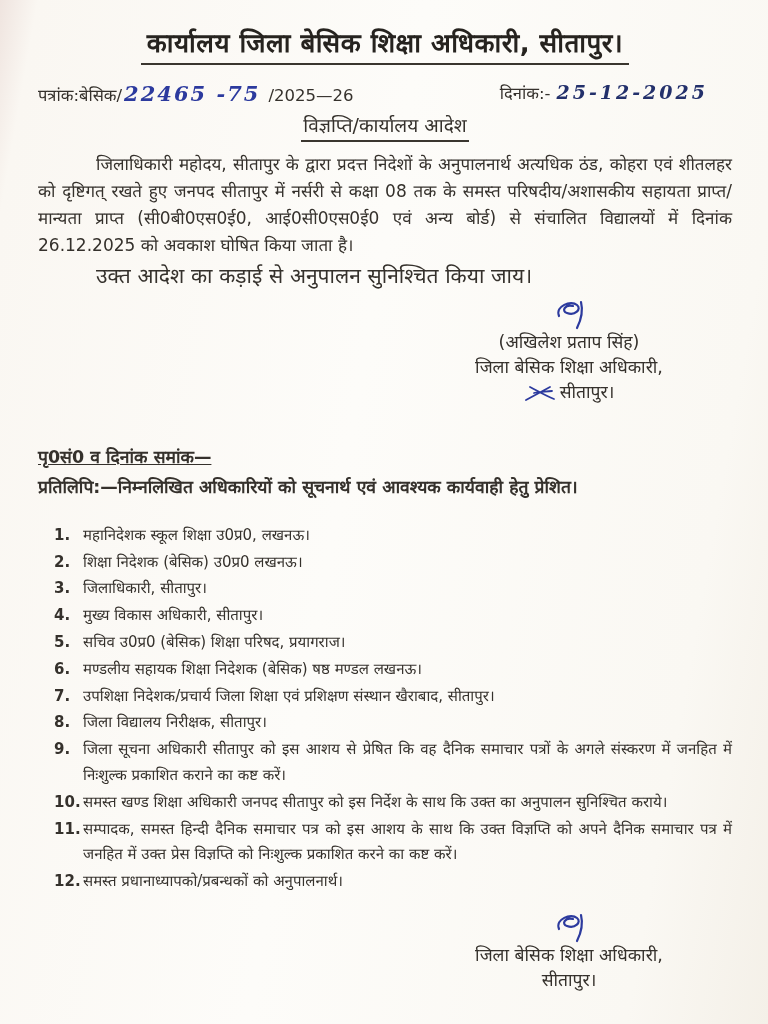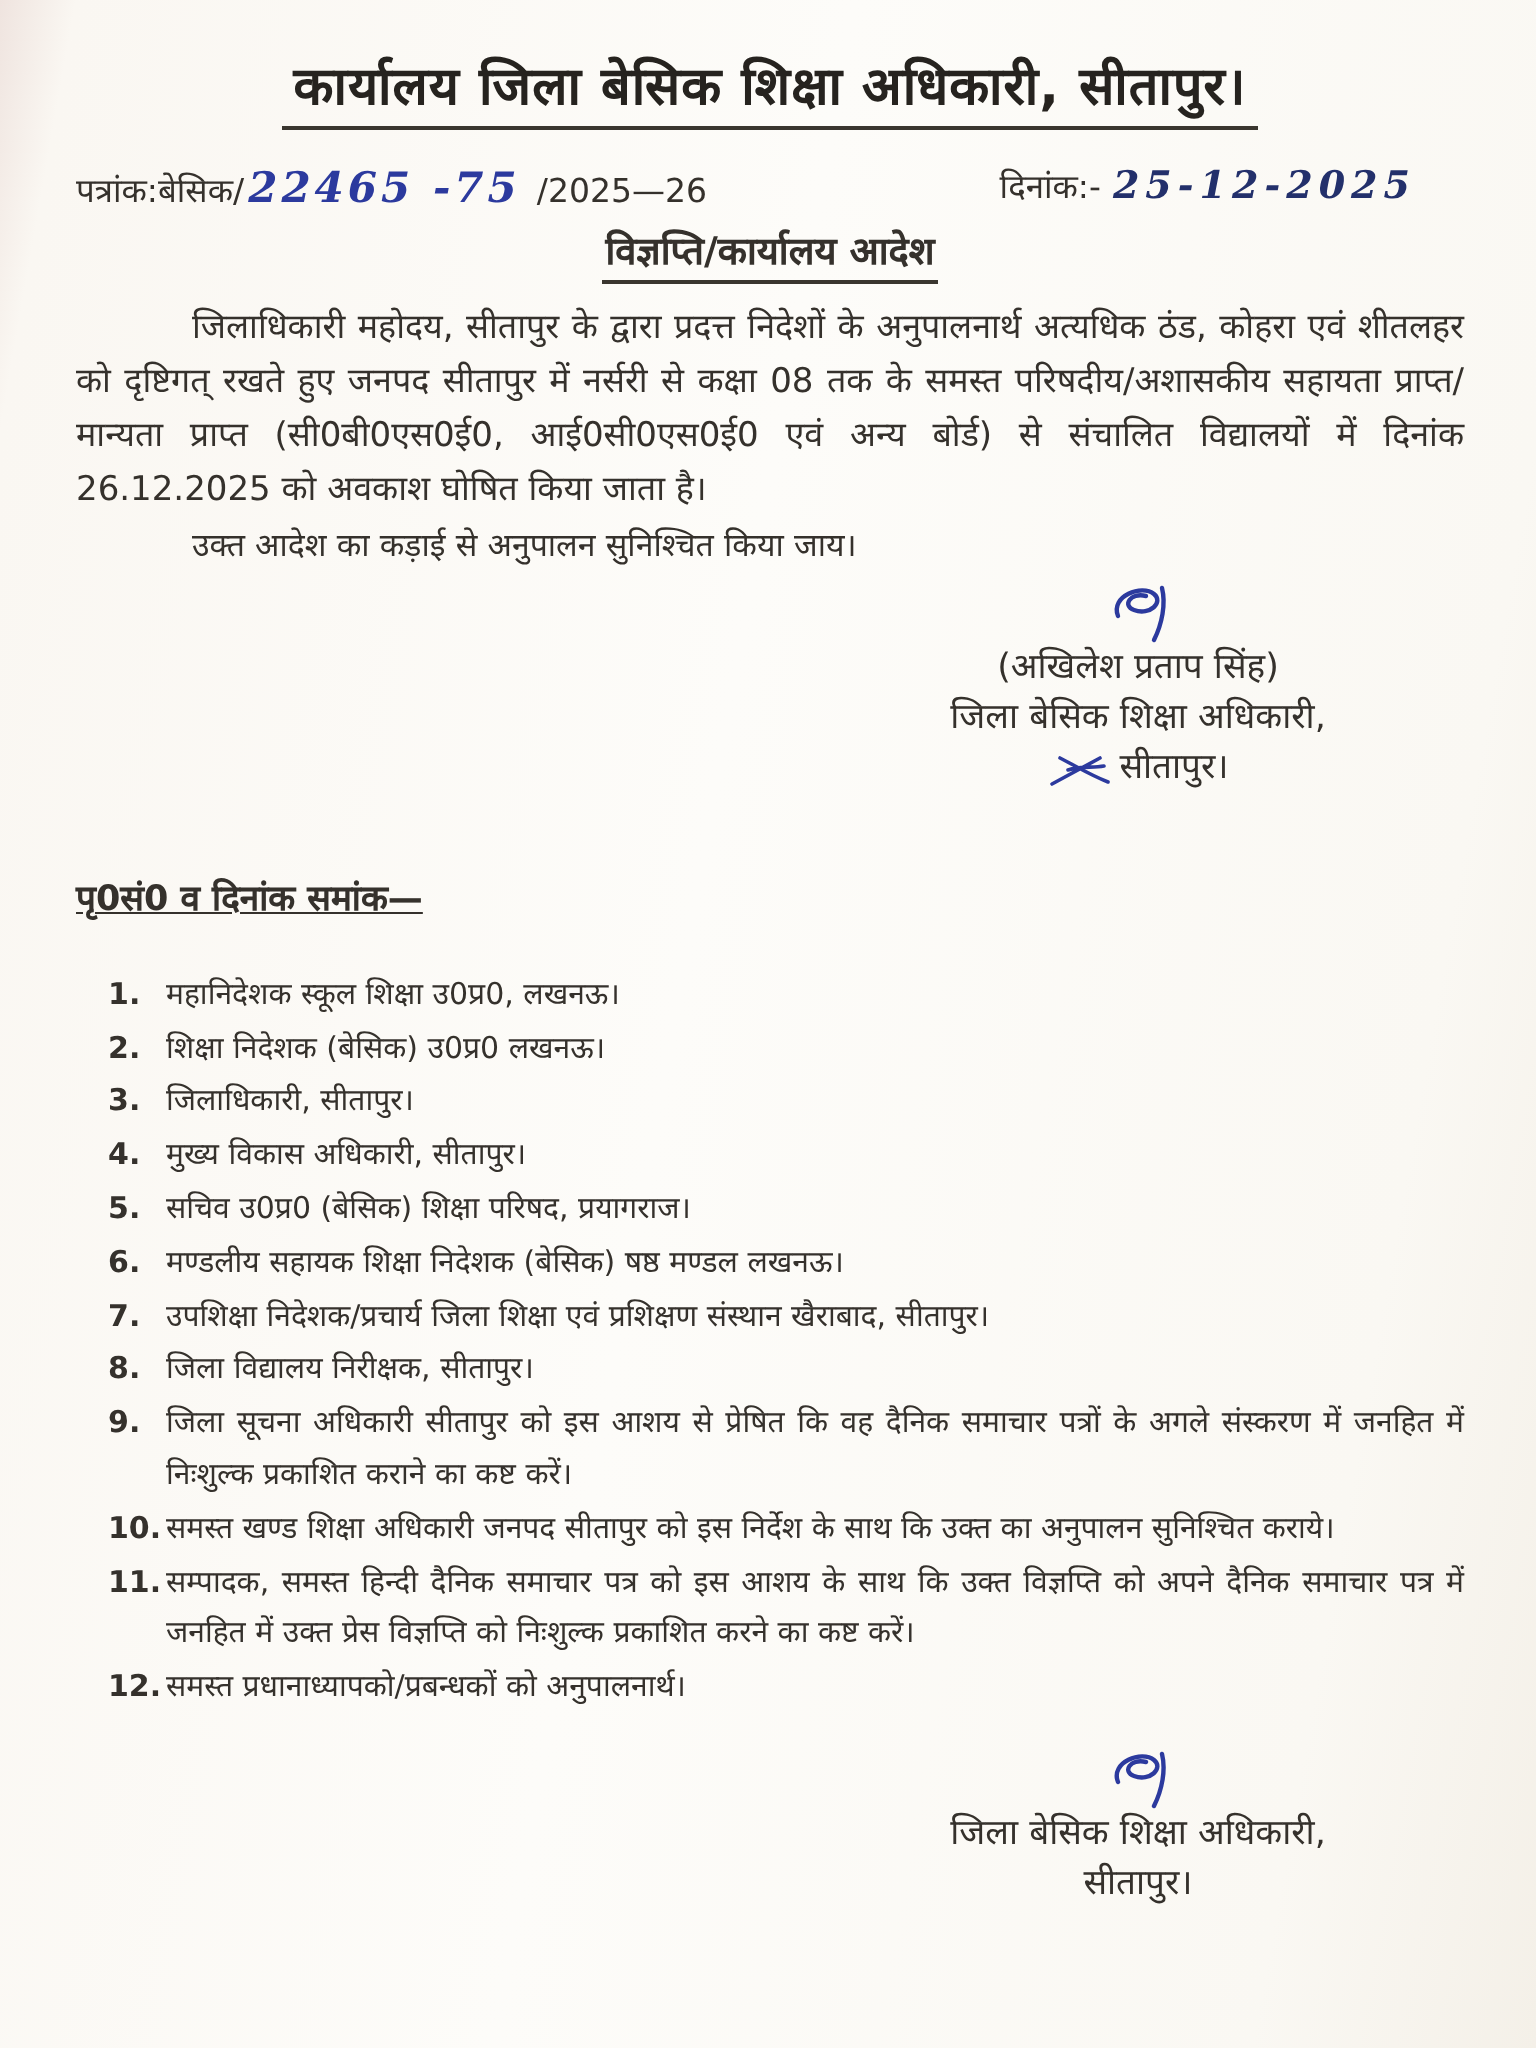--- a/index.html
+++ b/index.html
@@ -32,33 +32,33 @@
     font-family: "DejaVu Serif", "Liberation Serif", serif;
     font-style: italic; font-weight: bold;
     letter-spacing: 2px;
   }
   .hw-number { color: #2c3a9e; font-size: 21px; padding: 0 8px 0 2px; }
   .hw-date { color: #23306b; font-size: 19px; padding-left: 6px; letter-spacing: 3px; }
 
   .subtitle-wrap { text-align: center; margin-top: -2px; }
   .doc-subtitle {
     display: inline-block;
-    font-size: 19px; font-weight: bold;
+    font-size: 19px; font-weight: normal;
     border-bottom: 2px solid #3a362f;
     padding: 0 2px 2px 2px;
   }
 
   .body-para {
     margin: 9px 0 0 0;
     font-size: 17px; line-height: 1.58;
     text-align: justify; text-indent: 58px;
   }
   .body-para2 {
     margin: 2px 0 0 0; padding-left: 58px;
-    font-size: 16px; line-height: 1.58;
+    font-size: 21px; line-height: 1.58;
   }
 
   .sig-block {
     width: 250px; margin: 2px 38px 0 auto;
     text-align: center;
     font-size: 17.5px; line-height: 1.45;
   }
   .sig-scribble { display: block; margin: 0 auto -4px auto; }
   .place-row { display: flex; align-items: center; justify-content: center; gap: 2px; }
 
@@ -117,20 +117,21 @@
     <div>जिला बेसिक शिक्षा अधिकारी,</div>
     <div class="place-row">
       <svg width="34" height="20" viewBox="0 0 34 20">
         <path d="M2 17 L26 4 M6 4 C14 8, 20 12, 30 16 M10 10 C16 8, 22 9, 28 8" stroke="#2c3a9e" stroke-width="1.8" fill="none" stroke-linecap="round"></path>
       </svg>
       <span>सीतापुर।</span>
     </div>
   </div>
 
   <div class="endorse-ref">पृ0सं0 व दिनांक समांक—</div>
+  <div class="endorse-copy">प्रतिलिपि:—निम्नलिखित अधिकारियों को सूचनार्थ एवं आवश्यक कार्यवाही हेतु प्रेशित।</div>
 
   <ol class="recipients">
     <li>महानिदेशक स्कूल शिक्षा उ0प्र0, लखनऊ।</li>
     <li>शिक्षा निदेशक (बेसिक) उ0प्र0 लखनऊ।</li>
     <li>जिलाधिकारी, सीतापुर।</li>
     <li>मुख्य विकास अधिकारी, सीतापुर।</li>
     <li>सचिव उ0प्र0 (बेसिक) शिक्षा परिषद, प्रयागराज।</li>
     <li>मण्डलीय सहायक शिक्षा निदेशक (बेसिक) षष्ठ मण्डल लखनऊ।</li>
     <li>उपशिक्षा निदेशक/प्रचार्य जिला शिक्षा एवं प्रशिक्षण संस्थान खैराबाद, सीतापुर।</li>
     <li>जिला विद्यालय निरीक्षक, सीतापुर।</li>

